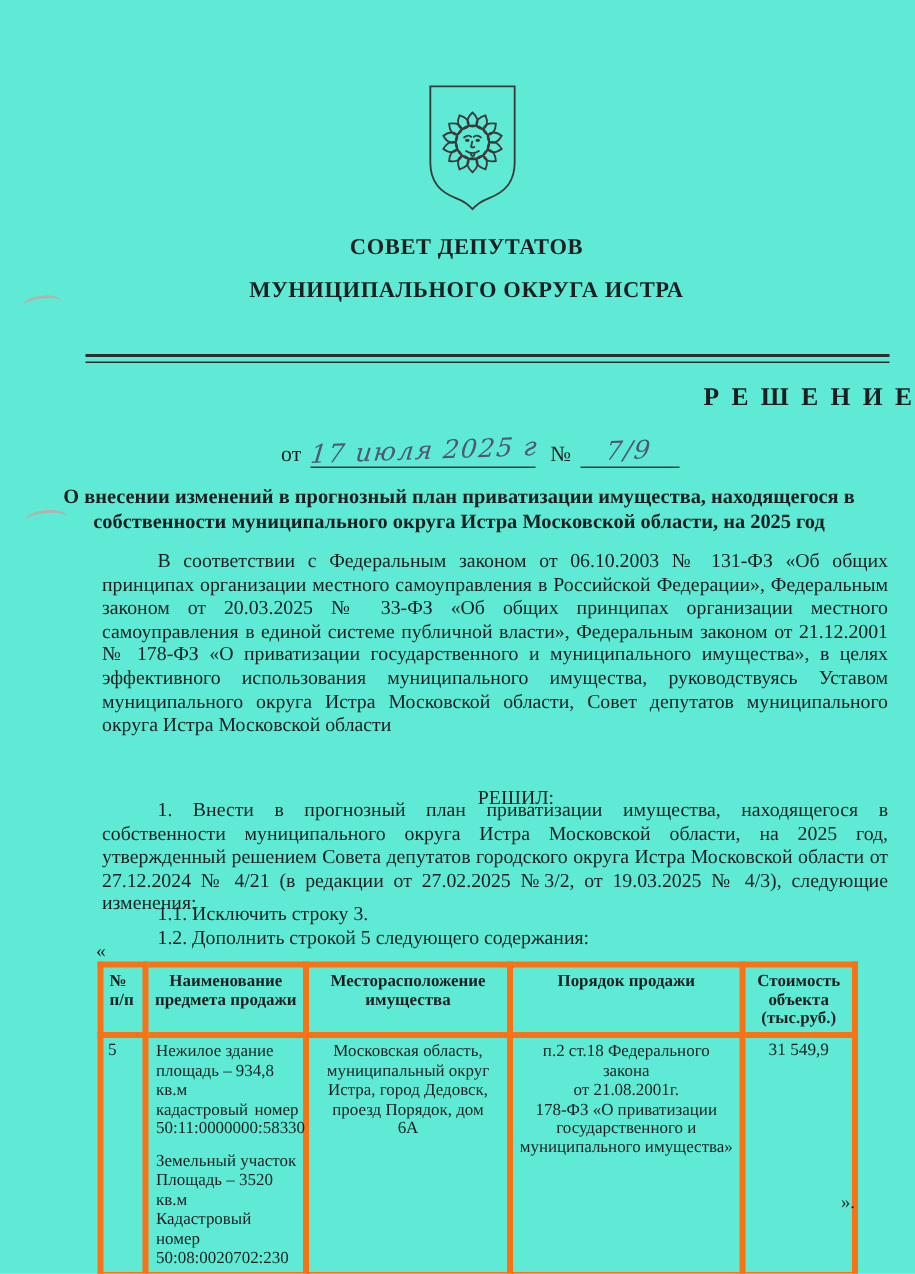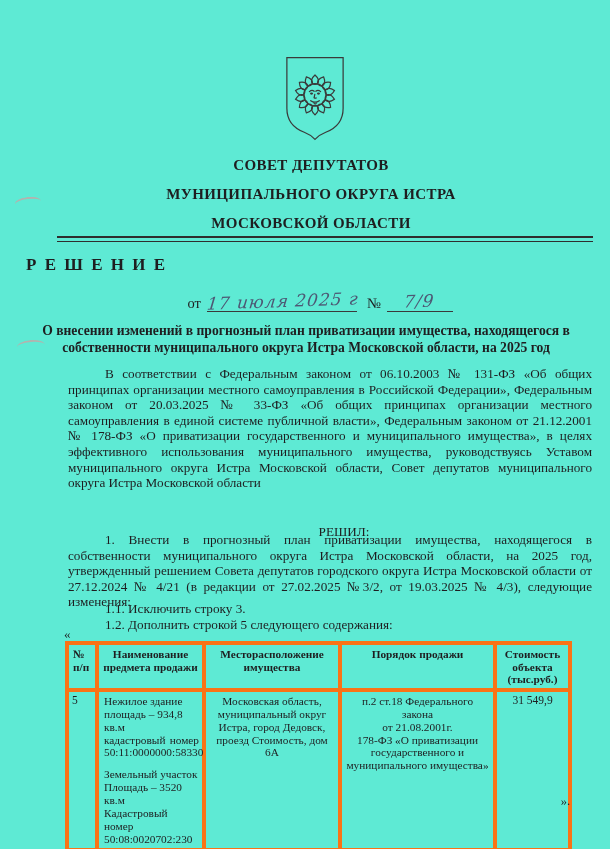--- a/index.html
+++ b/index.html
@@ -17,21 +17,21 @@
     position:absolute; top:151px; left:12px; right:0;
     text-align:center; font-weight:bold; font-size:15px;
     line-height:29px; letter-spacing:0.4px;
   }
   .rule{
     position:absolute; top:236px; left:57px; width:536px; height:3px;
     border-top:2.5px solid #2e2e2e; border-bottom:1px solid #2e2e2e;
   }
   .doctype{
     position:absolute; top:255px; left:26px; right:0;
-    text-align:left; font-weight:bold; font-size:17px; letter-spacing:2px;
+    text-align:right; font-weight:bold; font-size:17px; letter-spacing:2px;
   }
   
   .dateline{
     position:absolute; top:284px; left:0; right:0; height:28px;
     display:flex; justify-content:center; align-items:flex-end;
     font-size:14.5px; transform:translateX(15px);
   }
   .slot{border-bottom:1.4px solid #3a3a3a; text-align:center; height:24px;}
   .slot-date{width:150px; margin-left:6px;}
   .slot-num{width:66px; margin-left:6px;}
@@ -114,21 +114,20 @@
       <ellipse cx="34.4" cy="38.7" rx="1.5" ry="1.1" fill="#3a3a3a"></ellipse>
       <path class="ln" d="M30.8 39.5 L30.1 42.8 Q31.1 43.6 32.2 43"></path>
       <path class="ln" d="M26.8 45.6 Q31 48.4 35.2 45.6"></path>
       <path class="ln" d="M29.9 47.6 C30.3 49.3 31.9 49.3 32.3 47.7"></path>
     </svg>
   </div>
 
   <div class="org">
     <div>СОВЕТ ДЕПУТАТОВ</div>
     <div>МУНИЦИПАЛЬНОГО ОКРУГА ИСТРА</div>
-    <div>МОСКОВСКОЙ ОБЛАСТИ</div>
   </div>
 
   <div class="rule"></div>
 
   <div class="doctype">Р Е Ш Е Н И Е</div>
 
   <div class="dateline">
     <span>от</span>
     <span class="slot slot-date">
       <span class="hw">17 июля 2025 г</span>
@@ -182,21 +181,21 @@
             <div>Площадь – 3520 кв.м</div>
             <div class="spread">Кадастровый номер</div>
             <div>50:08:0020702:230</div>
           </div>
         </td>
         <td>
           <div class="ctr">
             <div>Московская область,</div>
             <div>муниципальный округ</div>
             <div>Истра, город Дедовск,</div>
-            <div>проезд Стоимость, дом</div>
+            <div>проезд Порядок, дом</div>
             <div>6А</div>
           </div>
         </td>
         <td>
           <div class="ctr">
             <div>п.2 ст.18 Федерального закона</div>
             <div>от 21.08.2001г.</div>
             <div>178-ФЗ «О приватизации</div>
             <div>государственного и</div>
             <div>муниципального имущества»</div>

